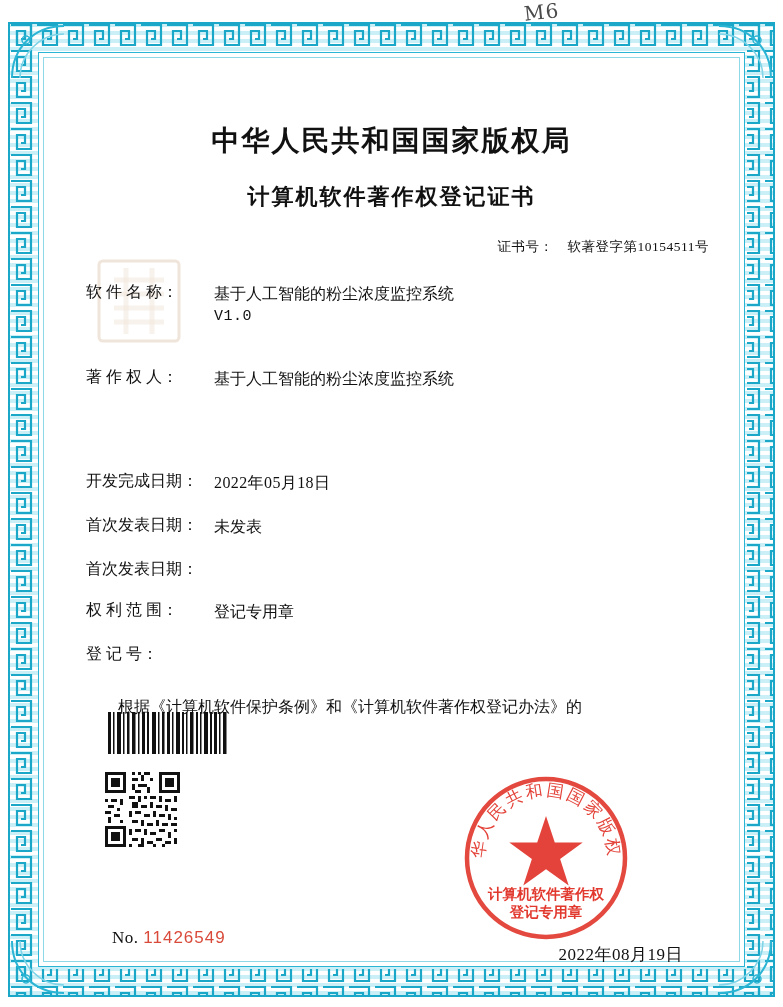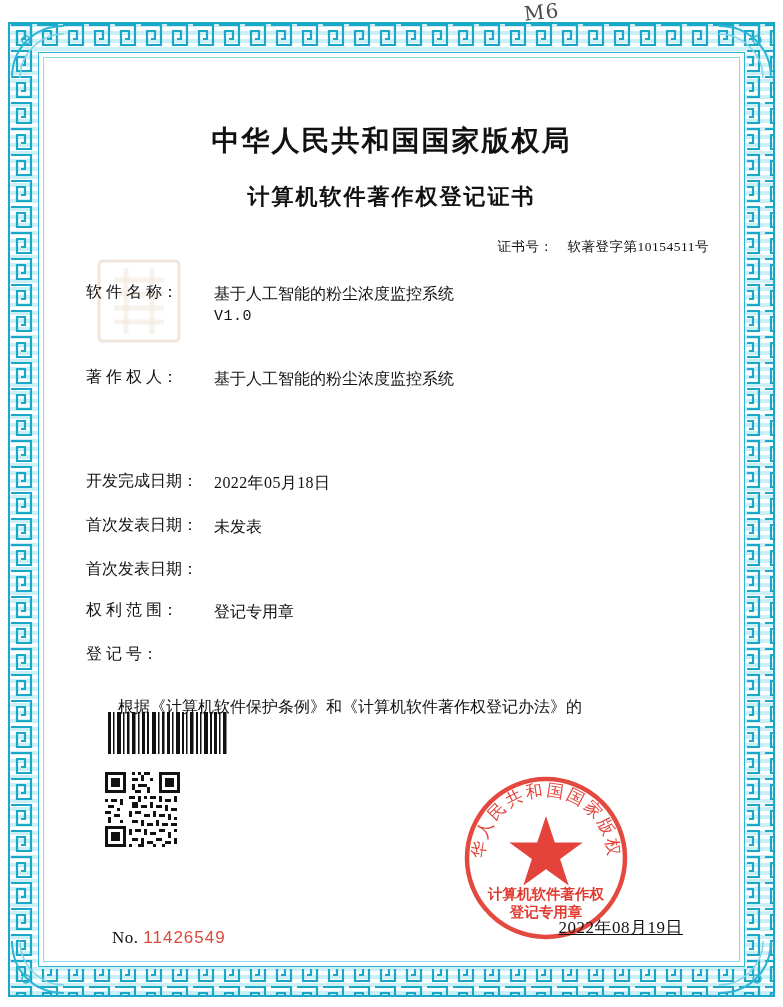--- a/index.html
+++ b/index.html
@@ -226,25 +226,24 @@
     letter-spacing: 0.5px;
   }
   .footer-no .red {
     color: #d94a3a;
     font-family: Liberation Sans, sans-serif;
     letter-spacing: 1px;
   }
   .footer-date {
     position: absolute;
     right: 100px;
-    top: 916px;
+    top: 943px;
     font-size: 17px;
     color: #111;
     letter-spacing: 0.5px;
-    text-decoration: underline;
   }
 </style>
 </head>
 <body>
 
 <div id="cert">
 
   <div class="handwriting">M6</div>
 
   <div class="border-outer"></div>

